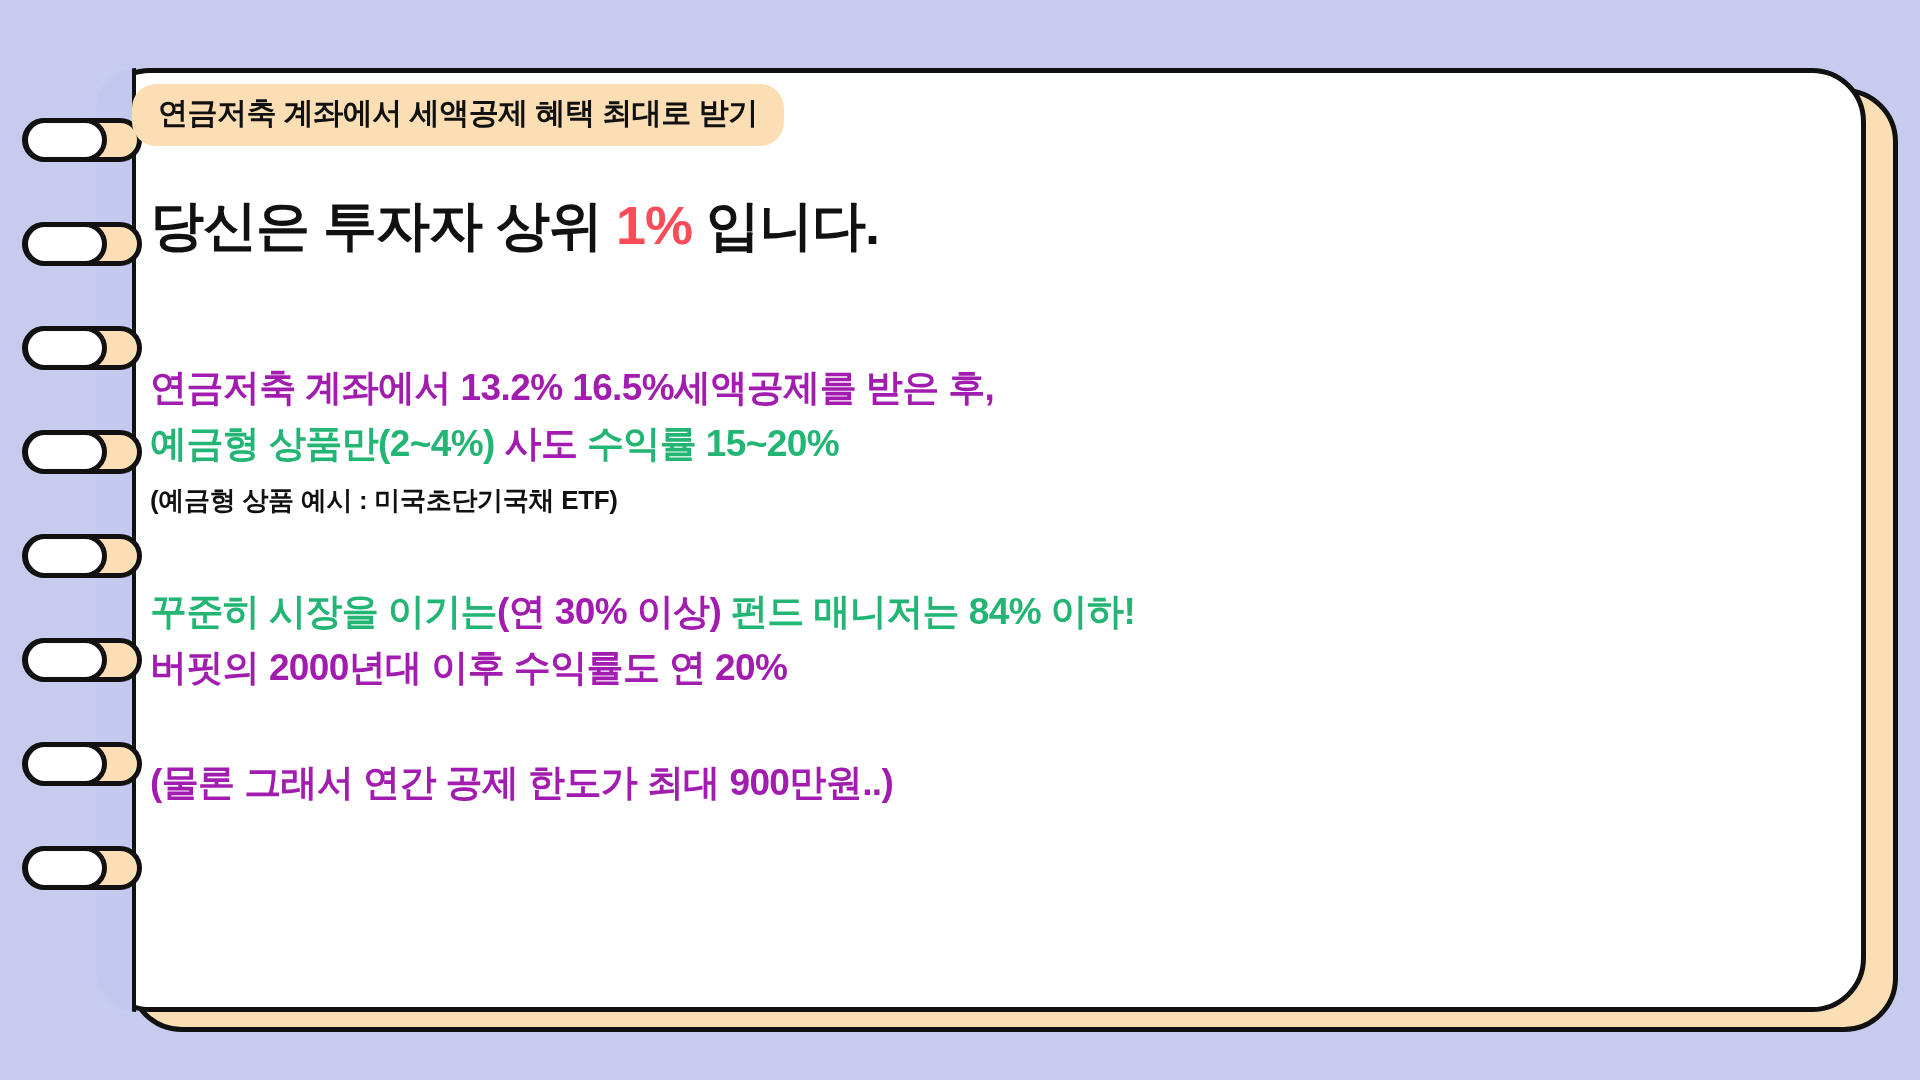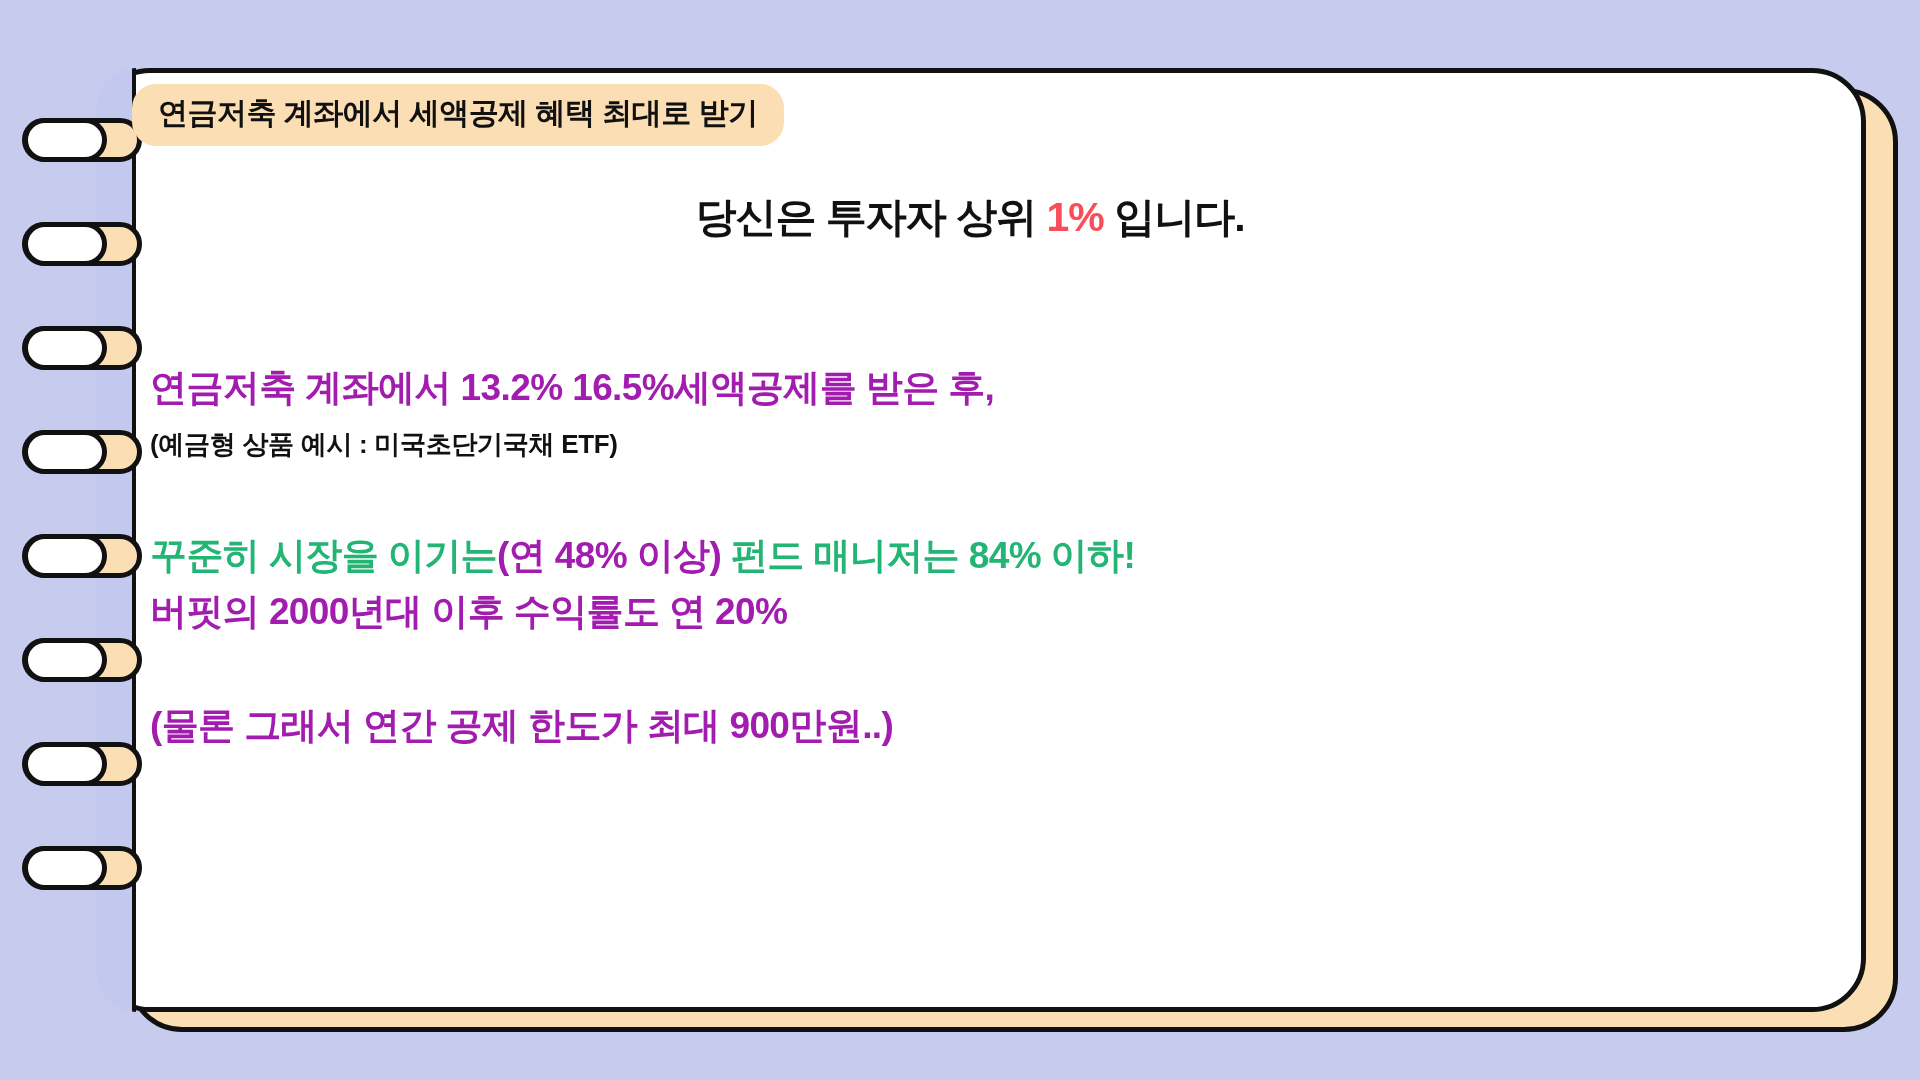--- a/index.html
+++ b/index.html
@@ -89,22 +89,21 @@
     font-weight:bold;
     color:#111111;
     letter-spacing:-0.5px;
     white-space:nowrap;
   }
 
   .headline{
     position:absolute;
     left:0;top:122px;
     width:1640px;
-    text-align:center;
-    font-size:41px;
+    font-size:54px;
     font-weight:bold;
     color:#111111;
     letter-spacing:-1px;
     white-space:nowrap;
   }
   .headline .hl-accent{color:#fa4d59;}
 
   .body-block{
     position:absolute;
     left:0px;top:292px;
@@ -173,25 +172,26 @@
 
     <div class="badge">연금저축 계좌에서 세액공제 혜택 최대로 받기</div>
 
     <div class="headline">
       <span>당신은 투자자 상위 </span><span class="hl-accent">1%</span><span> 입니다.</span>
     </div>
 
     <div class="body-block">
 
       <div class="line" id="line1"><span class="black">연금저축 계좌에서 13.2% 16.5%세액공제를 받은 후,</span></div>
+      <div class="line" id="line2"><span class="green">예금형 상품만(2~4%)</span><span class="black"> 사도 </span><span class="green">수익률 15~20%</span></div>
       <div class="line note" id="note1">(예금형 상품 예시 : 미국초단기국채 ETF)</div>
 
       <div class="gap-lg"></div>
 
-      <div class="line" id="line3"><span class="green">꾸준히 시장을 이기는</span><span class="black">(연 48% 이상)</span><span class="green"> 펀드 매니저는 84% 이하!</span></div>
+      <div class="line" id="line3"><span class="green">꾸준히 시장을 이기는</span><span class="black">(연 30% 이상)</span><span class="green"> 펀드 매니저는 84% 이하!</span></div>
       <div class="line" id="line4"><span class="black">버핏의 2000년대 이후 수익률도 연 20%</span></div>
 
       <div class="gap-md"></div>
 
       <div class="line" id="line6"><span class="black">(물론 그래서 연간 공제 한도가 최대 900만원..)</span></div>
 
     </div>
   </div>
 </div>
 

